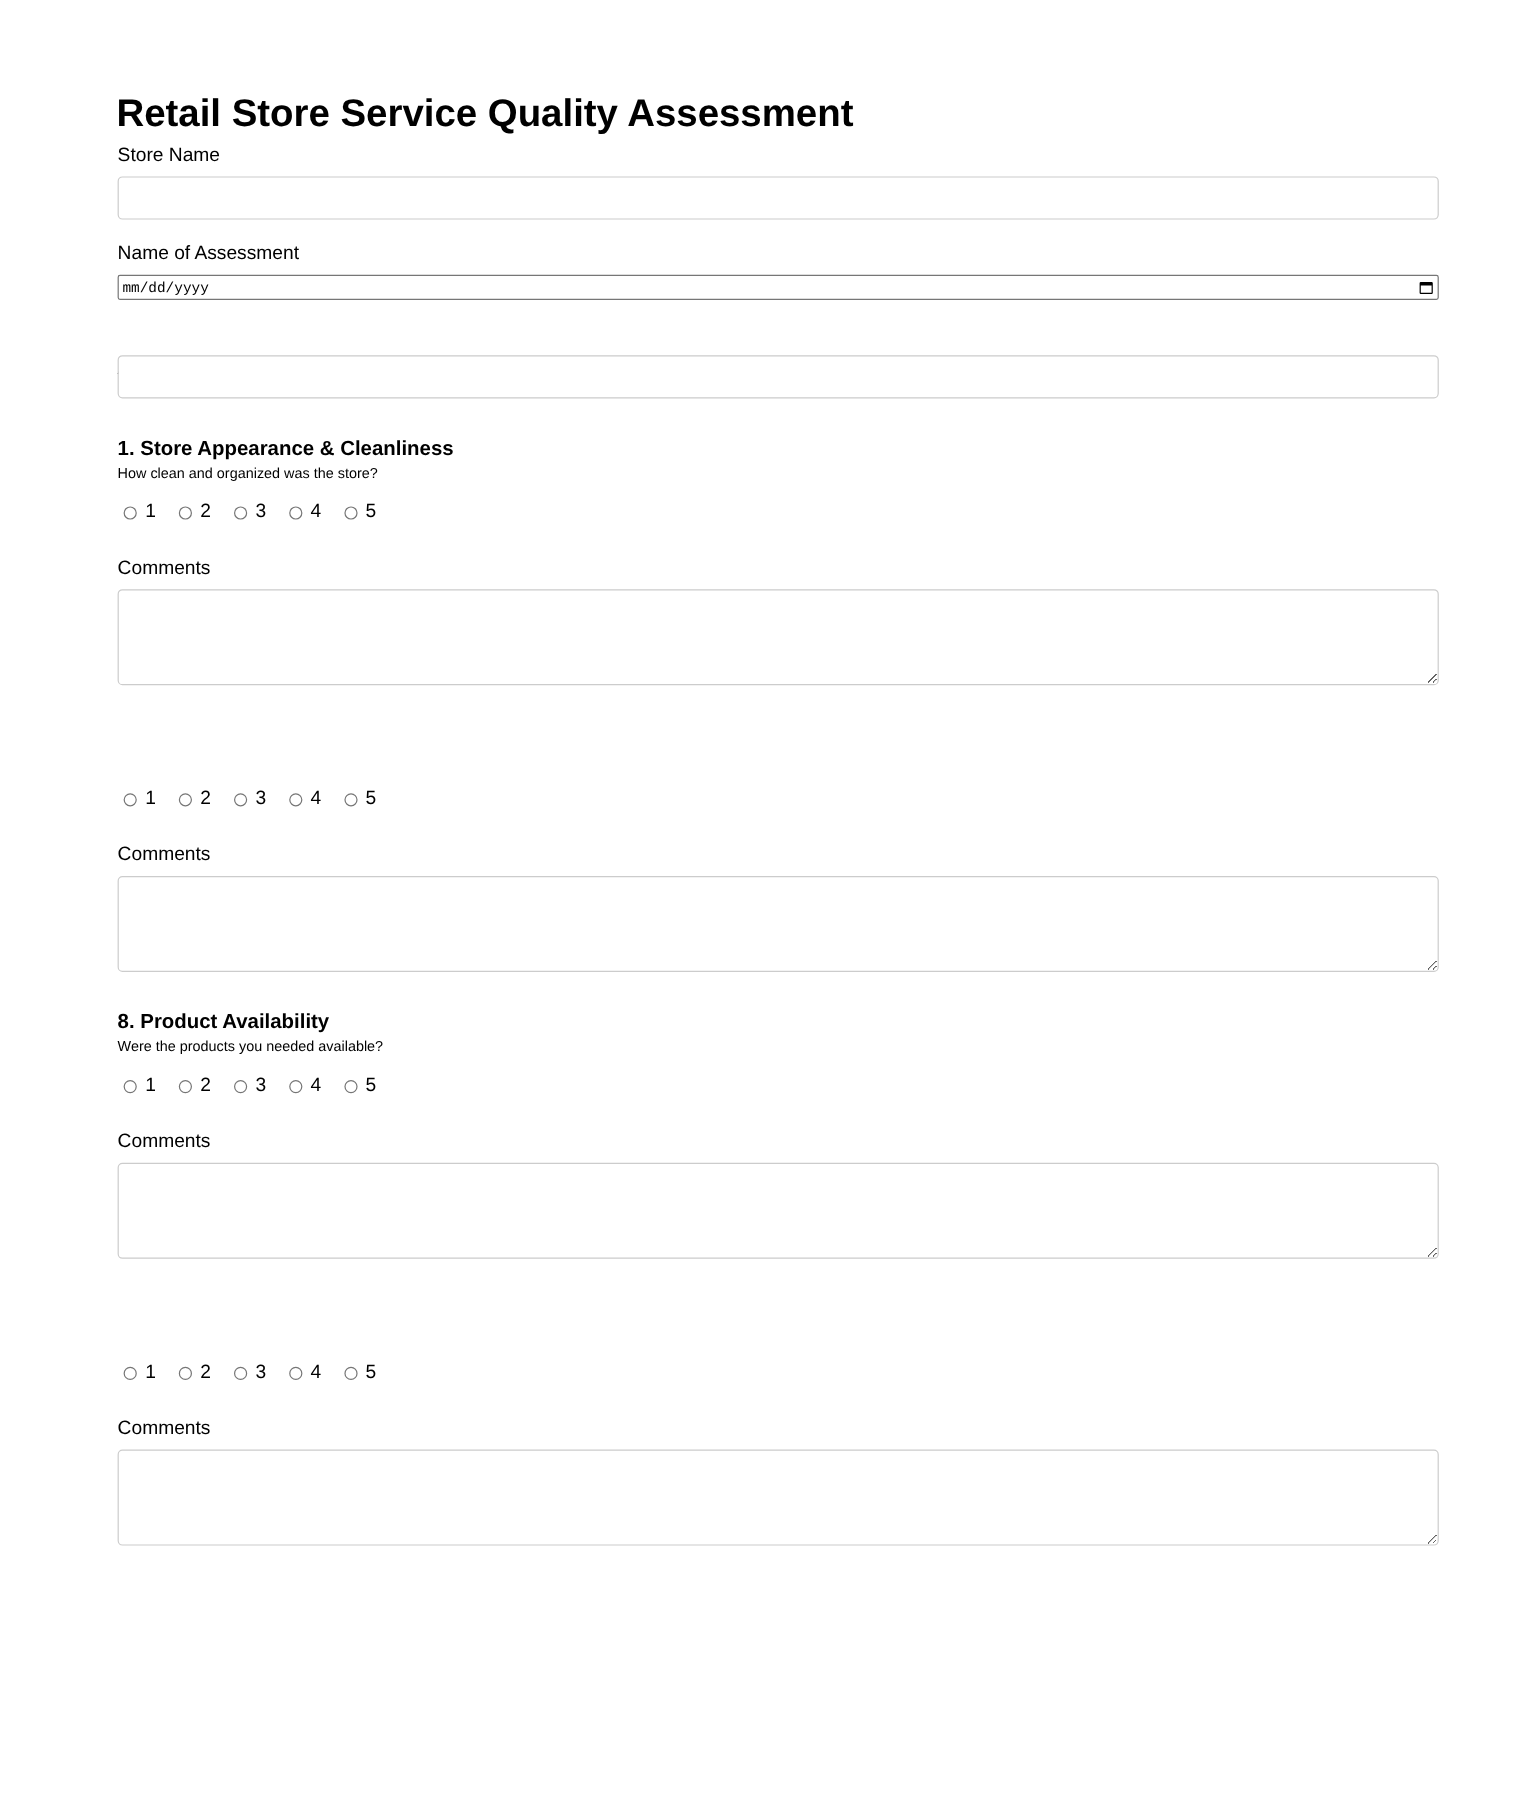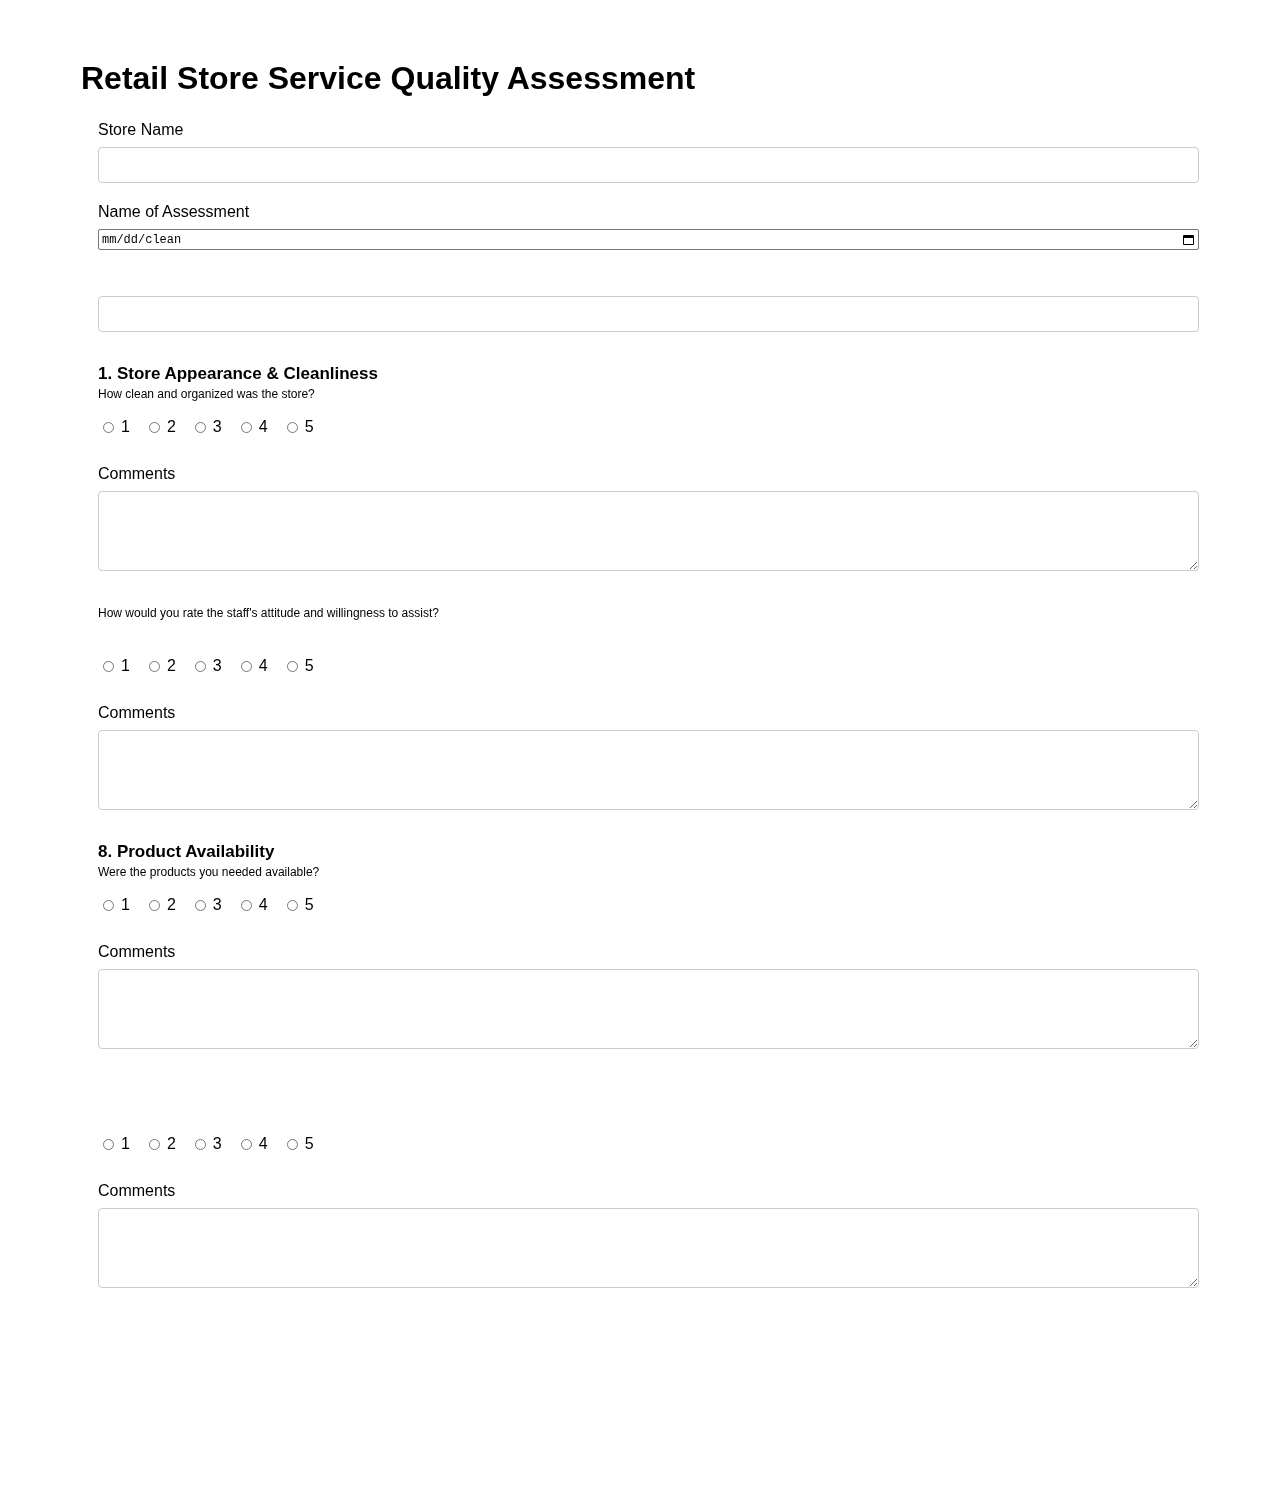--- a/index.html
+++ b/index.html
@@ -12,21 +12,21 @@
     .container {
       position: absolute;
       left: 81px;
       top: 0;
       width: 1101px;
     }
     h1 {
       font-family: "Liberation Sans", sans-serif;
       font-size: 32px;
       font-weight: bold;
-      margin: 0;
+      margin: 16px;
       position: absolute;
       top: 58px;
       left: 0;
       line-height: 40px;
       white-space: nowrap;
     }
     .abs { position: absolute; left: 17px; }
     .label {
       font-size: 16px;
       line-height: 20px;
@@ -115,21 +115,21 @@
 <body>
 
 <div class="container">
   <h1>Retail Store Service Quality Assessment</h1>
 
   <div class="abs label" style="top:120px;">Store Name</div>
   <input class="abs text-input" style="top: 147px;" type="text" placeholder="">
 
   <div class="abs label" style="top:202px;">Name of Assessment</div>
   <div class="abs date-input" style="top:229px;">
-    <span>mm/dd/clean</span>
+    <span>mm/dd/yyyy</span>
     <span class="cal-icon"></span>
   </div>
 
   <div class="abs label" style="top:269px;margin-top:29px;">Assessor Name</div>
   <input class="abs text-input" style="top: 296px;" type="text" placeholder="">
 
   <div class="abs" style="top:364px;">
     <div class="q-title">1. Store Appearance &amp; Cleanliness</div>
     <div class="q-desc">How clean and organized was the store?</div>
   </div>
@@ -152,21 +152,20 @@
       </label>
     <label class="radio-opt">
         <span class="radio-circle"></span>
         <span>5</span>
       </label>
   </div>
   <div class="abs label" style="top:464px;">Comments</div>
   <textarea class="abs" style="top: 491px;"></textarea>
 
   <div class="abs" style="top:603px;">
-    <div class="q-desc">How would you rate the staff's attitude and willingness to assist?</div>
   </div>
   <div class="abs radio-row" style="top:656px;">
     <label class="radio-opt">
         <span class="radio-circle"></span>
         <span>1</span>
       </label>
     <label class="radio-opt">
         <span class="radio-circle"></span>
         <span>2</span>
       </label>

